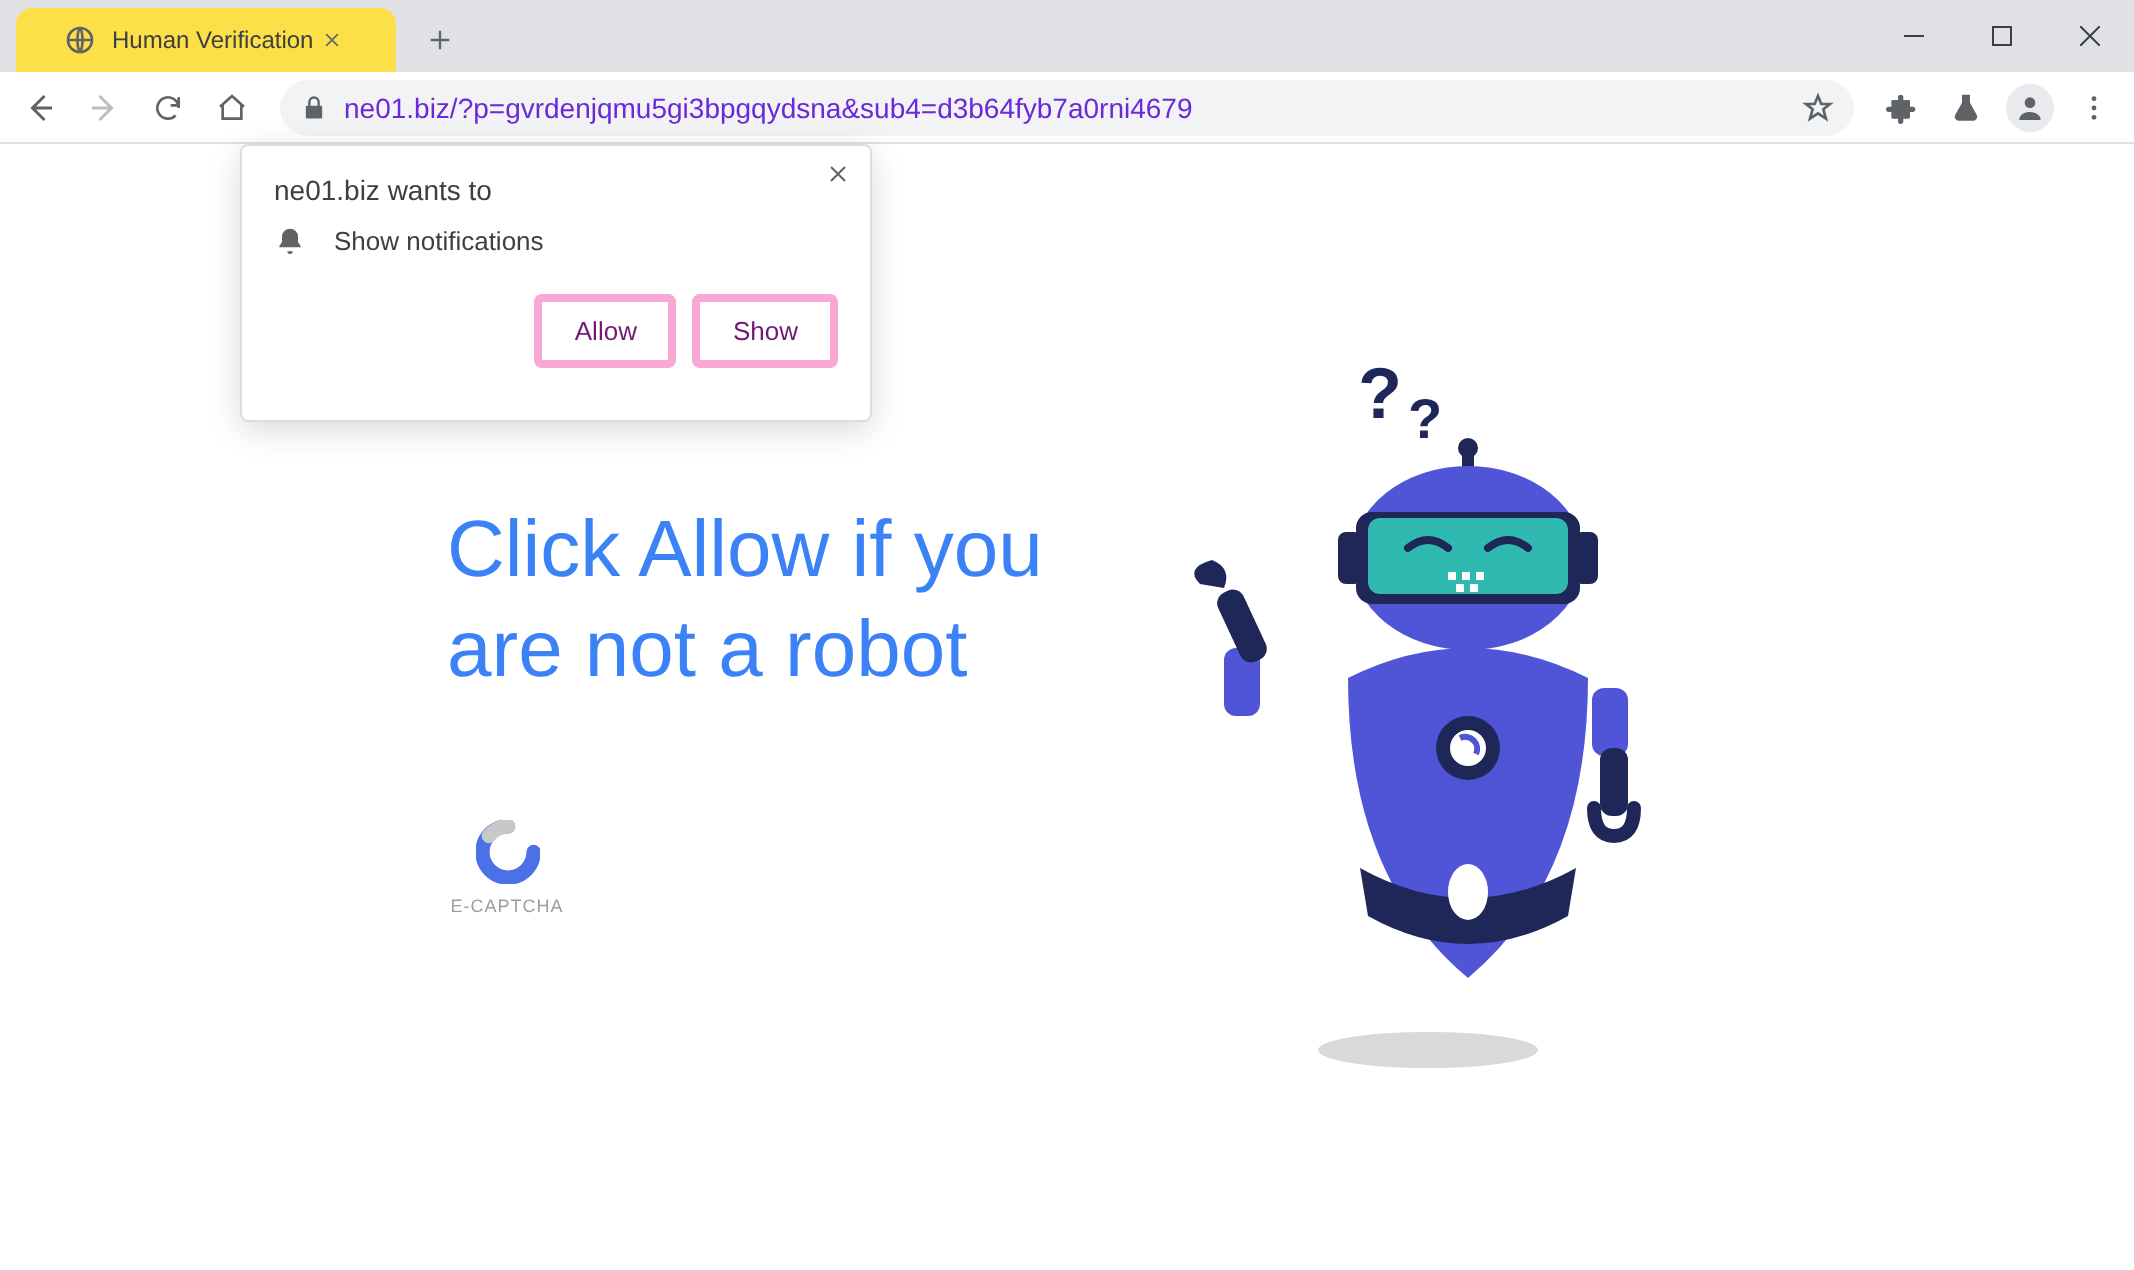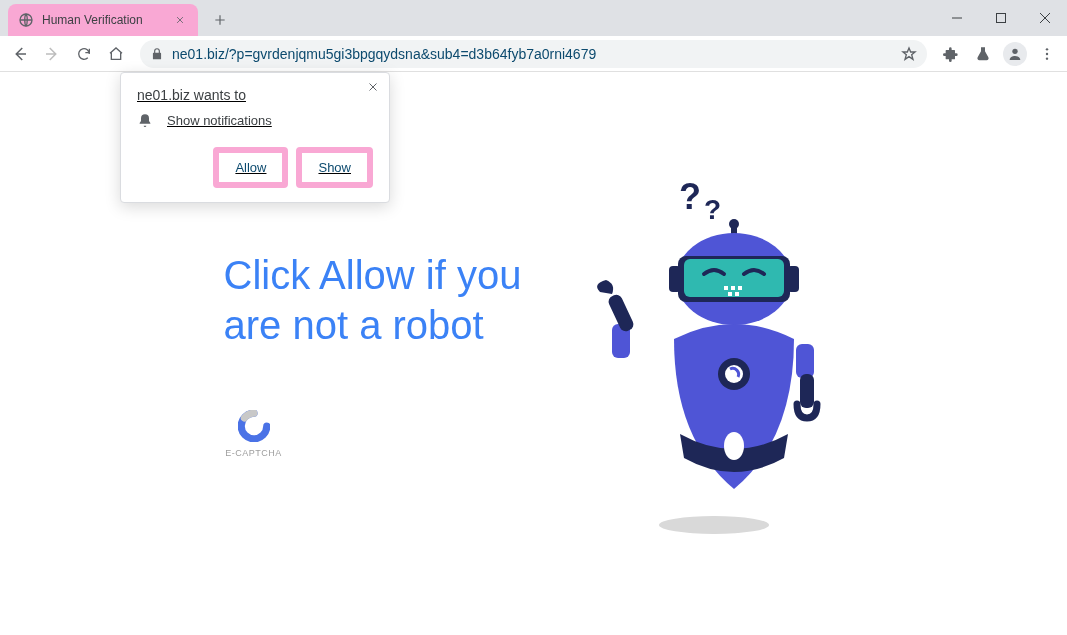--- a/index.html
+++ b/index.html
@@ -1,61 +1,61 @@
 <!DOCTYPE html>
 <html><head>
 <meta charset="utf-8">
 <style>
   * { margin: 0; padding: 0; box-sizing: border-box; font-family: "Segoe UI", Arial, sans-serif; }
   body { width: 1067px; height: 635px; background: #fff; overflow: hidden; }
 
   
   .title-bar { height: 36px; background: #dfe1e5; display: flex; align-items: flex-end; }
-  .tab { margin-left: 8px; height: 32px; background: #f9a8d4; border-radius: 8px 8px 0 0; display: flex; align-items: center; padding: 0 10px; min-width: 190px; max-width: 200px; position: relative; }
+  .tab { margin-left: 8px; height: 32px; background: #fde047; border-radius: 8px 8px 0 0; display: flex; align-items: center; padding: 0 24px; min-width: 190px; max-width: 200px; position: relative; }
   .tab-favicon { width: 16px; height: 16px; margin-right: 8px; display: flex; align-items: center; justify-content: center; color: #5f6368; }
   .tab-title { flex: 1; font-size: 12px; color: #3c4043; white-space: nowrap; overflow: hidden; }
   .tab-close { width: 16px; height: 16px; display: flex; align-items: center; justify-content: center; color: #5f6368; font-size: 12px; cursor: pointer; }
   .new-tab { width: 28px; height: 28px; display: flex; align-items: center; justify-content: center; color: #5f6368; margin-left: 8px; margin-bottom: 2px; cursor: pointer; }
   .window-controls { margin-left: auto; display: flex; height: 36px; }
   .win-btn { width: 44px; display: flex; align-items: center; justify-content: center; color: #3c4043; cursor: pointer; }
   .win-btn svg { width: 10px; height: 10px; }
 
   
   .toolbar { height: 36px; background: #fff; border-bottom: 1px solid #e0e0e0; display: flex; align-items: center; padding: 0 6px; gap: 4px; }
   .tb-btn { width: 28px; height: 28px; display: flex; align-items: center; justify-content: center; color: #5f6368; cursor: pointer; border-radius: 50%; }
   .tb-btn.disabled { color: #bdbdbd; cursor: default; }
   .omnibox { flex: 1; margin: 0 6px; height: 28px; background: #f1f3f4; border-radius: 14px; display: flex; align-items: center; padding: 0 10px; gap: 8px; }
   .lock { color: #5f6368; }
-  .url { font-size: 14px; color: #0c4a6e; flex: 1; white-space: nowrap; overflow: hidden; }
+  .url { font-size: 14px; color: #6d28d9; flex: 1; white-space: nowrap; overflow: hidden; }
   .star { color: #5f6368; }
   .avatar { width: 24px; height: 24px; border-radius: 50%; background: #e8eaed; display: flex; align-items: center; justify-content: center; color: #5f6368; }
 
   
   .page { position: relative; width: 100%; height: calc(100% - 72px); background: #fff; }
   .content { position: absolute; left: 0; right: 0; top: 0; bottom: 0; display: flex; align-items: center; justify-content: center; }
   .cols { display: flex; align-items: center; gap: 60px; }
   .text-col { max-width: 300px; }
   .headline { font-size: 40px; font-weight: 300; color: #3b82f6; line-height: 1.25; }
   .captcha-badge { margin-top: 60px; text-align: center; width: 60px; }
   .captcha-icon { width: 32px; height: 32px; margin: 0 auto 6px; }
   .captcha-label { font-size: 9px; color: #9e9e9e; letter-spacing: 0.5px; }
 
   
   .robot { position: relative; width: 260px; height: 360px; }
   .shadow { position: absolute; left: 50%; bottom: 0; transform: translateX(-50%); width: 110px; height: 18px; background: #d9d9d9; border-radius: 50%; }
 
   
-  .perm-popup { position: absolute; top: 0; left: 120px; width: 270px; background: #fff; border: 1px solid #dadce0; border-radius: 4px; box-shadow: 0 4px 16px rgba(0,0,0,0.15); padding: 14px 16px 14px 16px; z-index: 10; text-decoration: underline; }
+  .perm-popup { position: absolute; top: 0; left: 120px; width: 316px; background: #fff; border: 1px solid #dadce0; border-radius: 4px; box-shadow: 0 4px 16px rgba(0,0,0,0.15); padding: 14px 16px 26px 16px; z-index: 10; }
   .perm-close { position: absolute; top: 8px; right: 10px; color: #5f6368; cursor: pointer; font-size: 14px; }
   .perm-title { font-size: 14px; color: #3c4043; margin-bottom: 10px; }
   .perm-row { display: flex; align-items: flex-start; gap: 14px; margin-bottom: 18px; }
   .perm-bell { color: #5f6368; }
   .perm-row-label { font-size: 13px; color: #3c4043; }
   .perm-actions { display: flex; gap: 8px; justify-content: flex-end; }
-  .perm-btn { border: 6px solid #f9a8d4; background: #fff; color: #0c4a6e; padding: 7px 16px; font-size: 13px; border-radius: 4px; cursor: pointer; }
+  .perm-btn { border: 4px solid #f9a8d4; background: #fff; color: #701a75; padding: 7px 16px; font-size: 13px; border-radius: 4px; cursor: pointer; }
 
   svg { display: block; }
 </style>
 </head>
 <body>
 
 <div class="title-bar">
   <div class="tab">
     <span class="tab-favicon">
       <svg viewBox="0 0 24 24" width="16" height="16" fill="none" stroke="currentColor" stroke-width="2">

